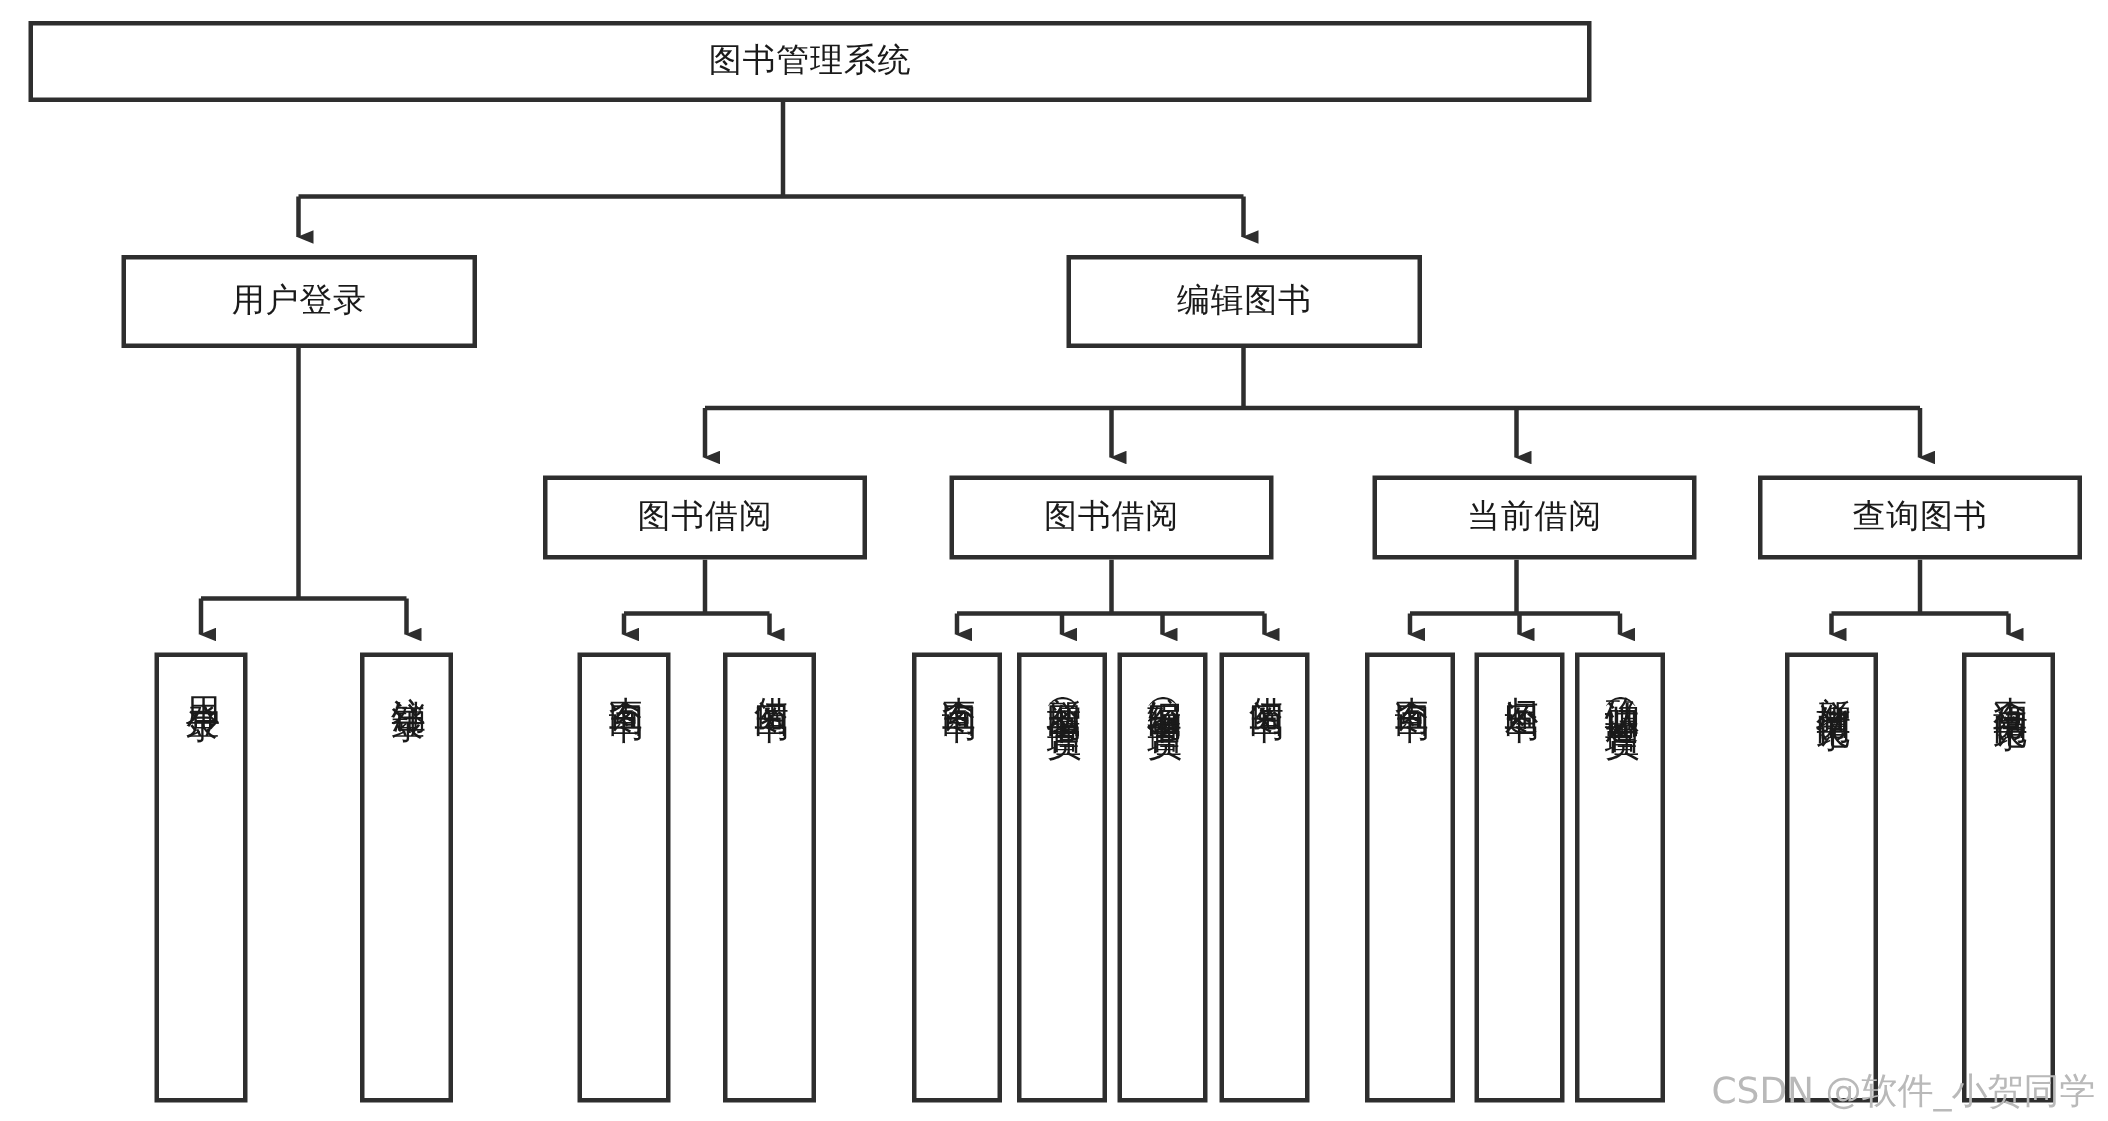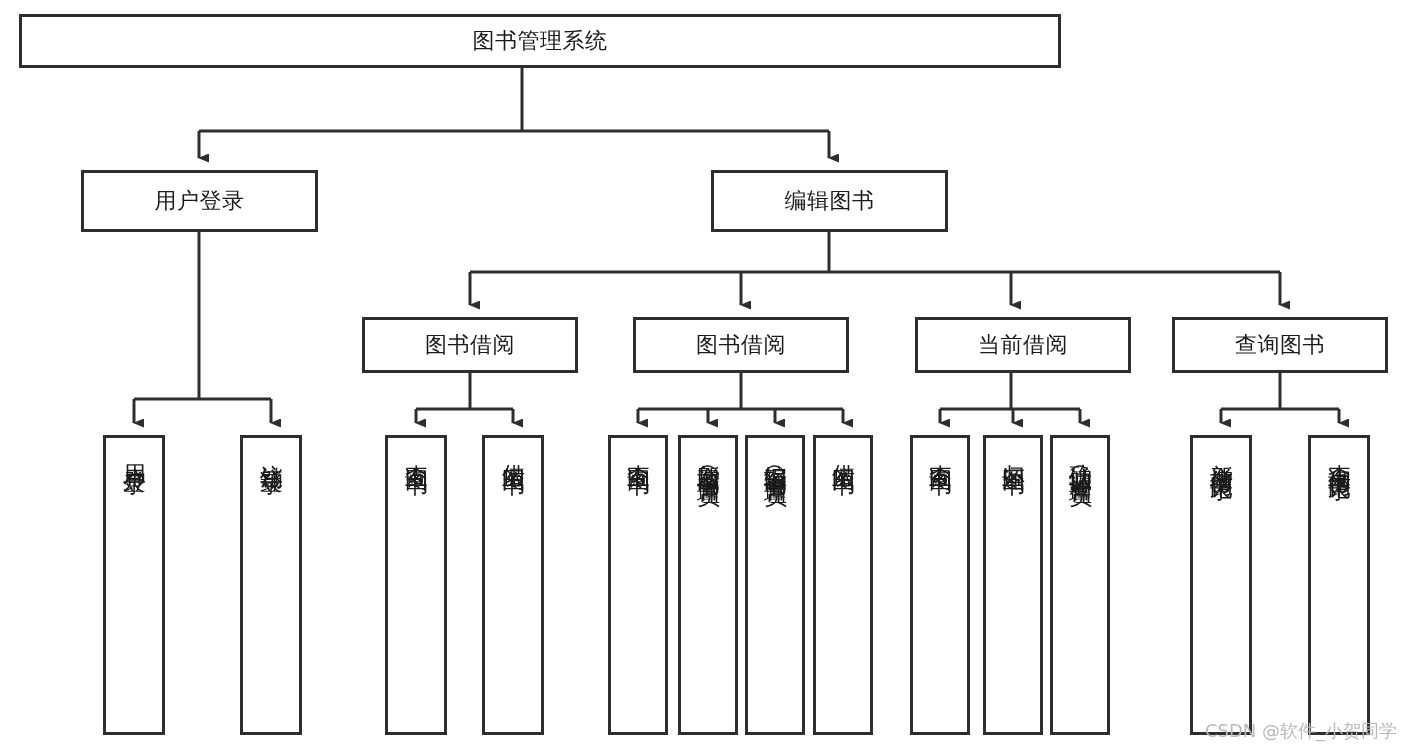--- a/index.html
+++ b/index.html
@@ -57,21 +57,21 @@
     left: 0;
     top: 0;
     width: 1405px;
     height: 747px;
     pointer-events: none;
   }
   .watermark {
     position: absolute;
     right: 8px;
     bottom: 4px;
-    font-size: 18px;
+    font-size: 24px;
     color: #b9b9b9;
     white-space: nowrap;
     font-family: "DejaVu Sans", "Liberation Sans", sans-serif;
   }
 </style>
 </head>
 <body>
 
 <div id="diagram-root">
 

